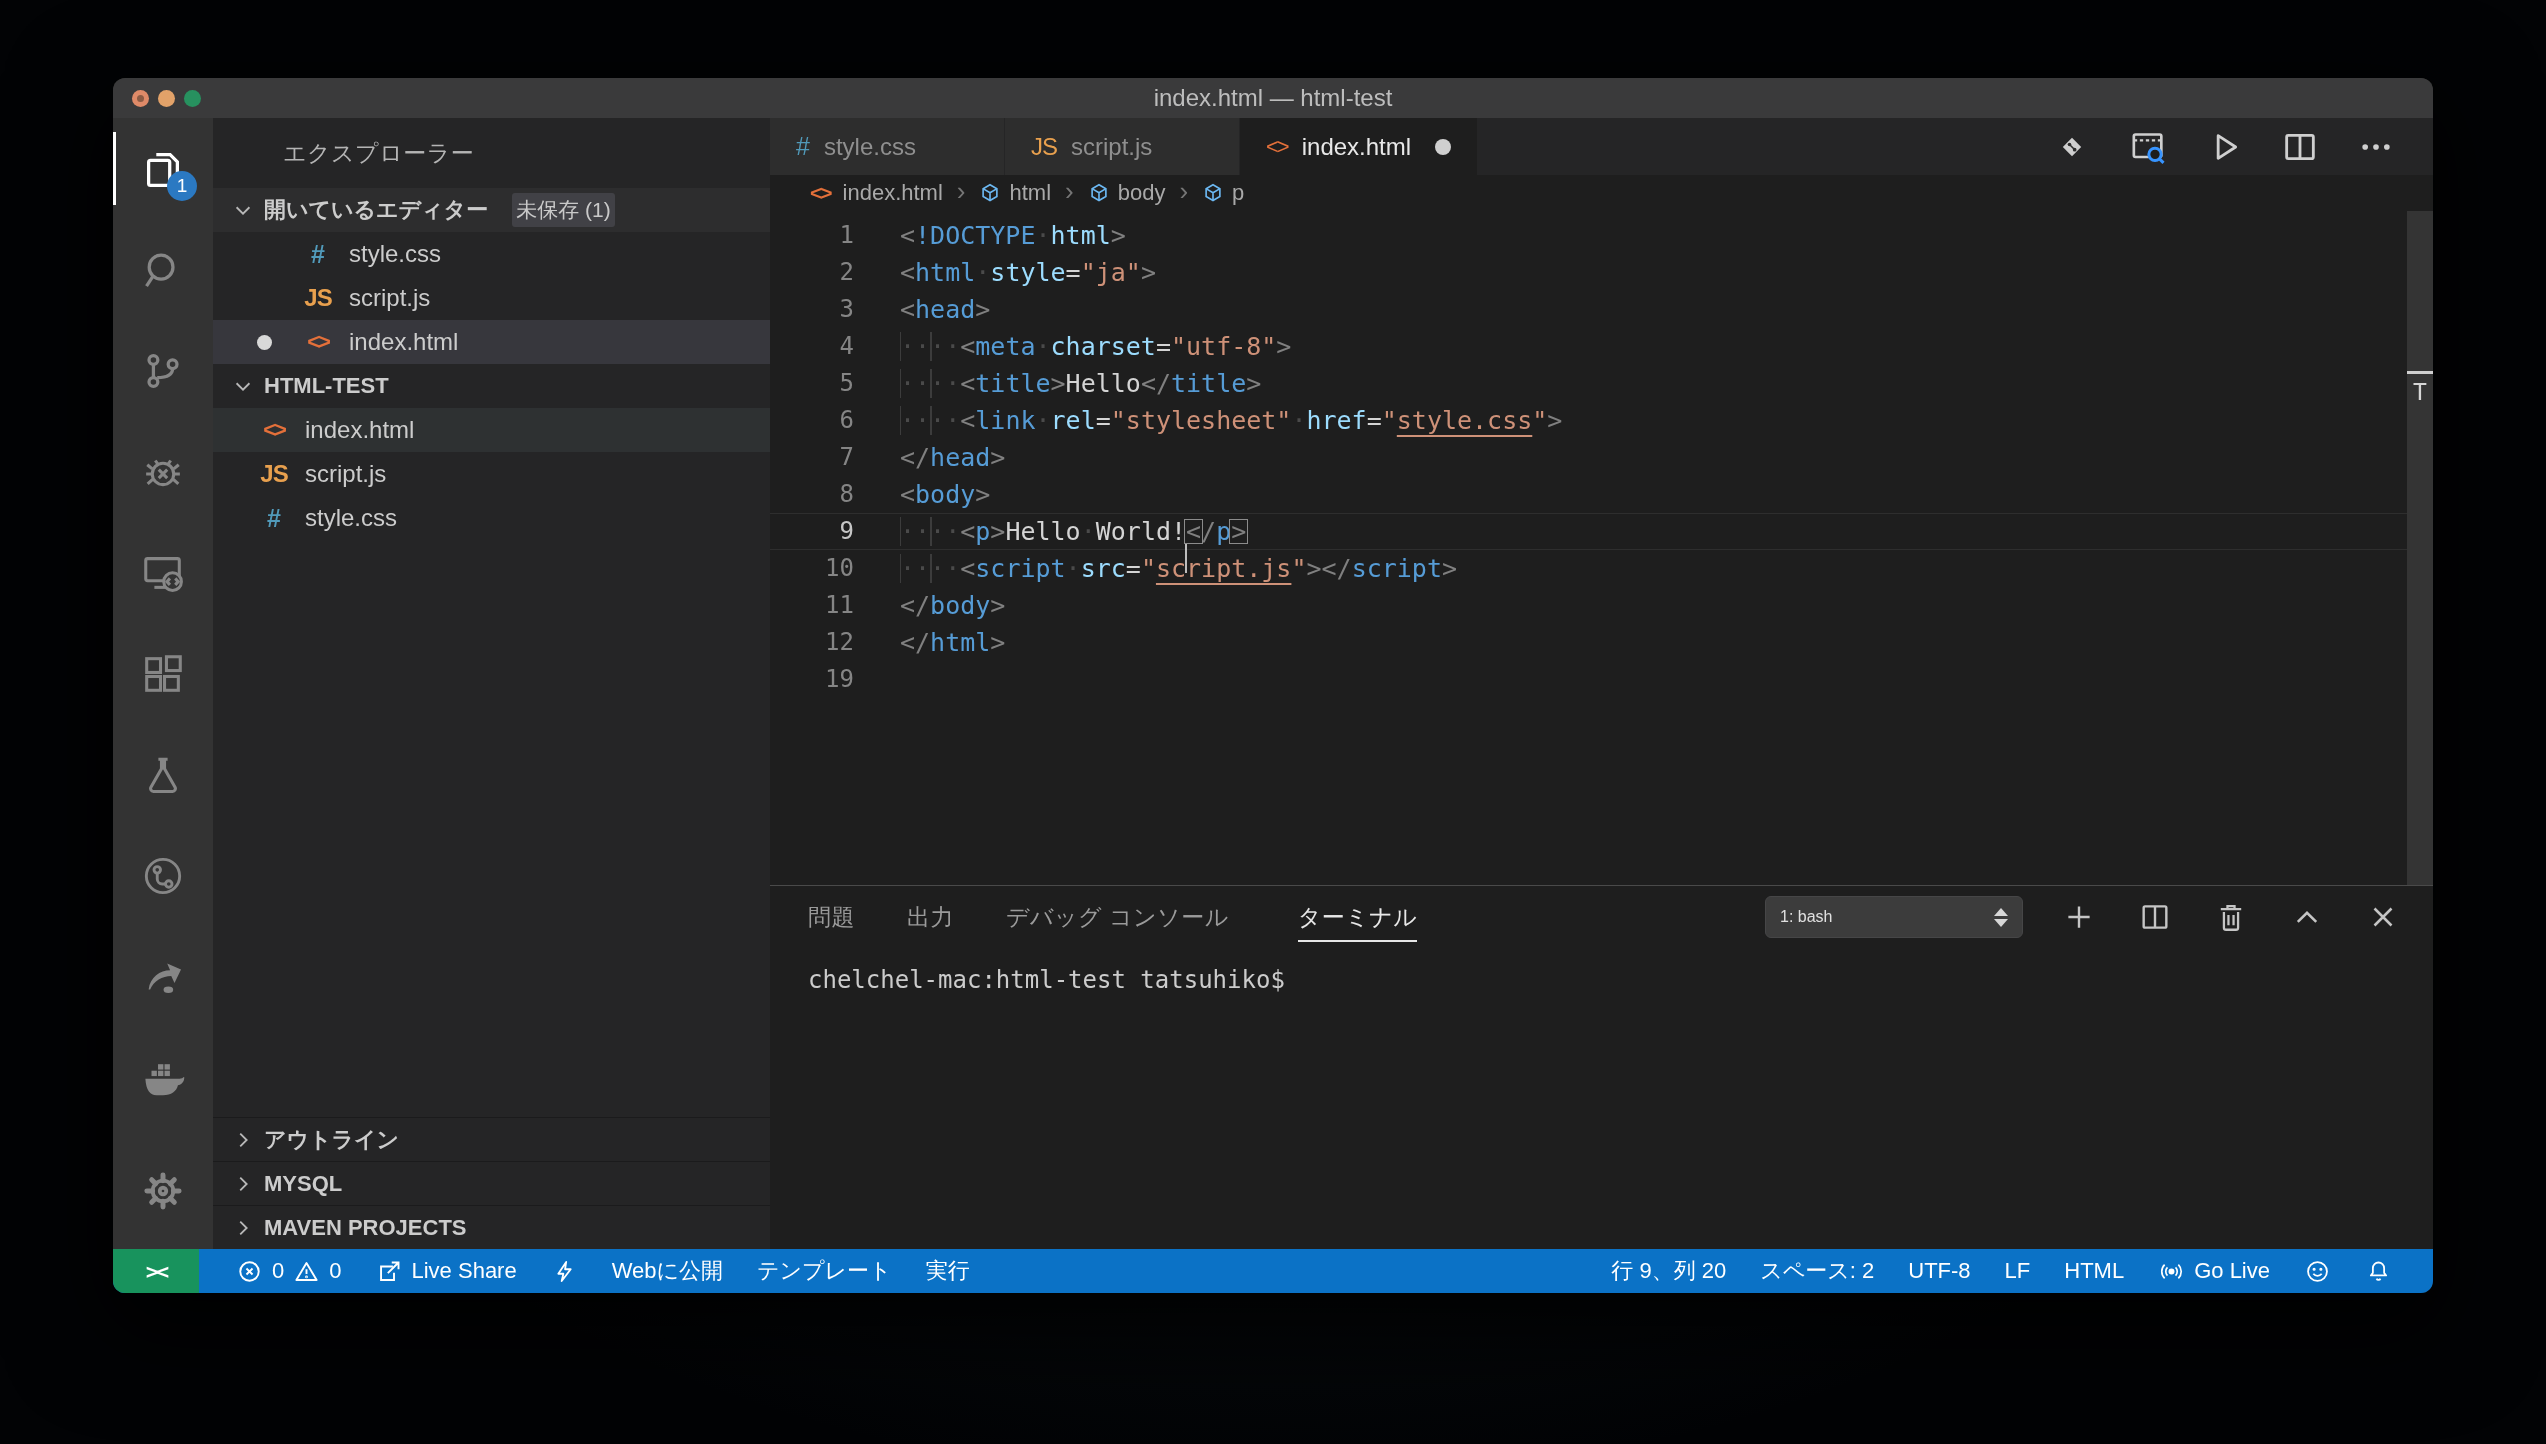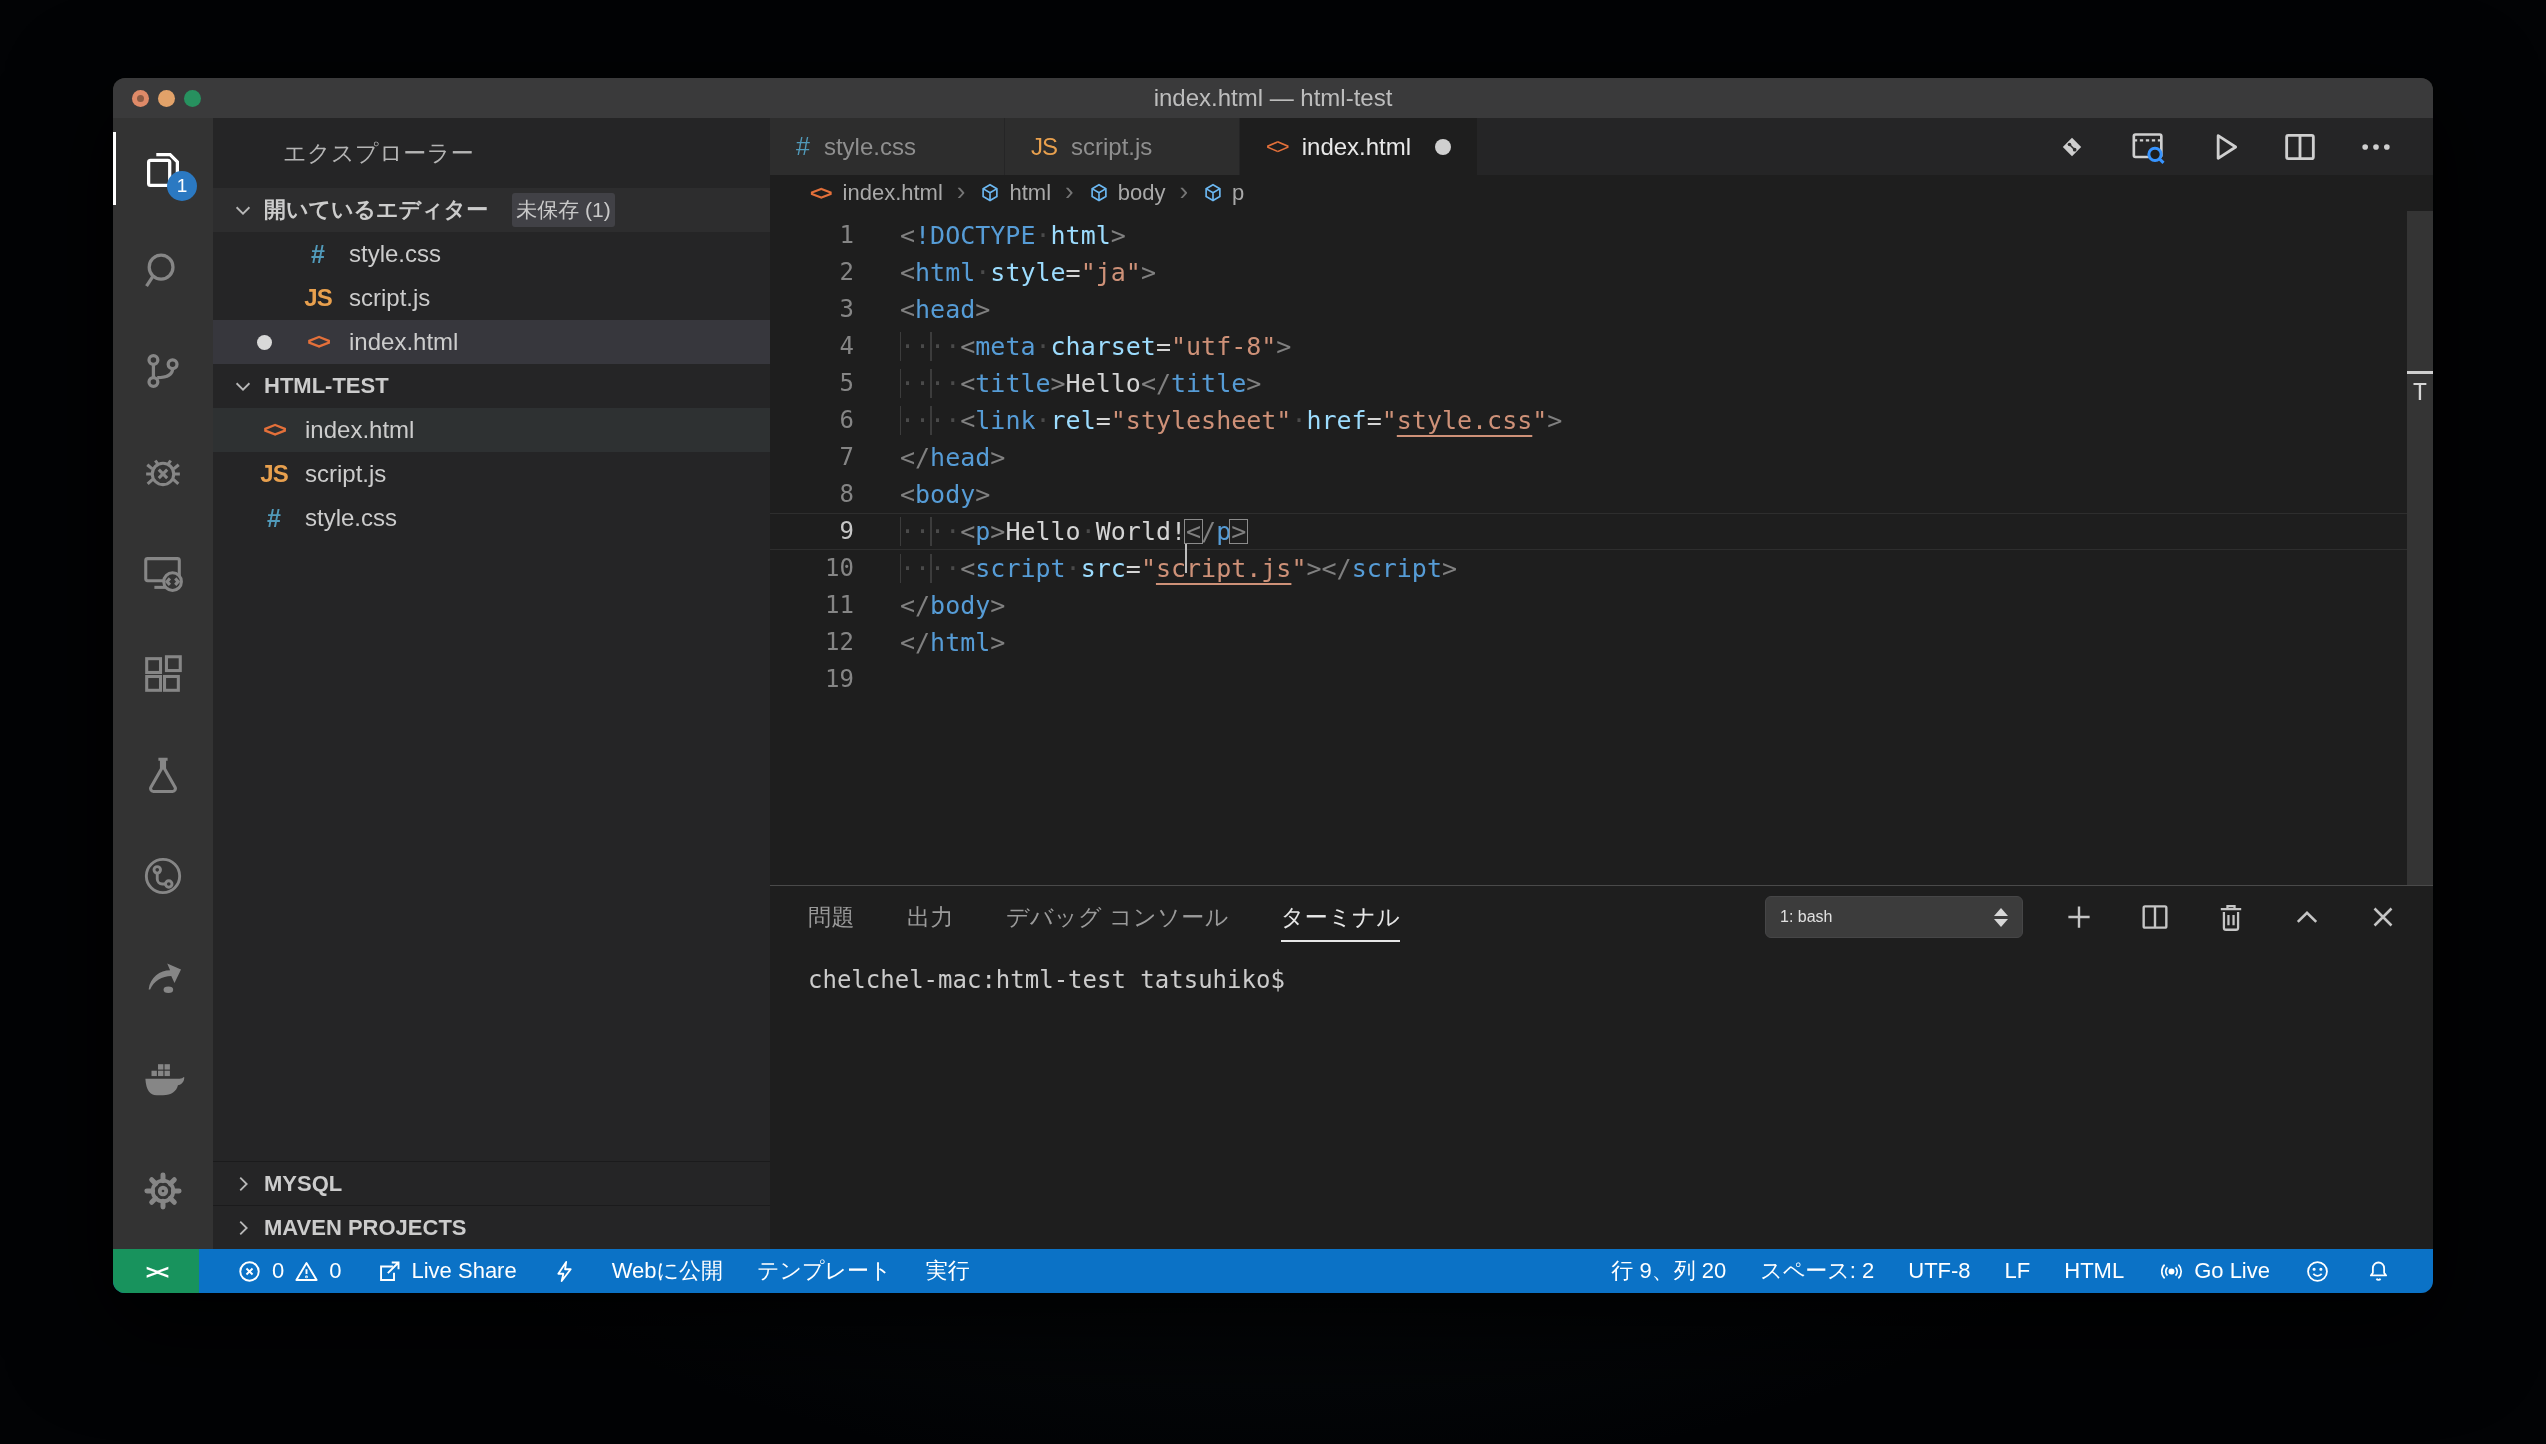--- a/index.html
+++ b/index.html
@@ -84,21 +84,21 @@
   .cursor { display:inline-block; width:0; position:relative; }
   .cursor::after { content:""; position:absolute; left:-1px; top:3px; width:2px; height:30px; background:#bdbdbd; }
   .vscroll { position:absolute; top:0; right:0; bottom:0; width:26px; background:rgba(121,121,121,.25); cursor:pointer; }
   .ovr-mark { position:absolute; top:160px; left:0; width:100%; text-align:center; color:#d6d6d6; font-size:23px; font-family:"DejaVu Sans Mono",monospace; border-top:3px solid #cfcfcf; }
 
   
   .panel { height:364px; border-top:1px solid #4a4a4a; display:flex; flex-direction:column; flex:0 0 auto; }
   .panel-header { height:62px; display:flex; align-items:center; padding:0 30px 0 38px; }
   .ptabs { display:flex; gap:52px; height:100%; align-items:center; }
   .ptab { color:#9b9b9b; font-size:23px; letter-spacing:.5px; height:100%; display:flex; align-items:center; position:relative; cursor:pointer; }
-  .ptab.active { color:#e7e7e7; }
+  .ptab.active { color:#e7e7e7;margin-left:17px; }
   .ptab.active::after { content:""; position:absolute; left:0; right:0; bottom:6px; height:2px; background:#e7e7e7; }
   .panel-right { margin-left:auto; display:flex; align-items:center; gap:36px; }
   .term-select { width:258px; height:42px; background:#3c3c3c; border:1px solid #464647; border-radius:6px;
     color:#e0e0e0; font-size:16px; display:flex; align-items:center; padding:0 14px; cursor:pointer; }
   .term-select .arrows { margin-left:auto; display:flex; flex-direction:column; gap:3px; }
   .term-select .arrows i { width:0; height:0; border-left:7px solid transparent; border-right:7px solid transparent; }
   .term-select .arrows i.up { border-bottom:8px solid #d7d7d7; }
   .term-select .arrows i.dn { border-top:8px solid #d7d7d7; }
   .picon { width:40px; height:40px; color:#c5c5c5; display:flex; align-items:center; justify-content:center; cursor:pointer; }
   .picon svg { width:34px; height:34px; }
@@ -254,20 +254,26 @@
             <span class="fic js">JS</span>
             <span>script.js</span>
           </div>
           <div class="row tree">
             <span class="fic css">#</span>
             <span>style.css</span>
           </div>
         </div>
 
       <div class="sb-bottom" id="sbBottom">
+          <div class="sb-section">
+            <svg class="chev" viewBox="0 0 24 24" fill="none" stroke="currentColor" stroke-width="2">
+              <path d="M9 5l7 7-7 7"></path>
+            </svg>
+            <span>アウトライン</span>
+          </div>
           <div class="sb-section">
             <svg class="chev" viewBox="0 0 24 24" fill="none" stroke="currentColor" stroke-width="2">
               <path d="M9 5l7 7-7 7"></path>
             </svg>
             <span>MYSQL</span>
           </div>
           <div class="sb-section">
             <svg class="chev" viewBox="0 0 24 24" fill="none" stroke="currentColor" stroke-width="2">
               <path d="M9 5l7 7-7 7"></path>
             </svg>

